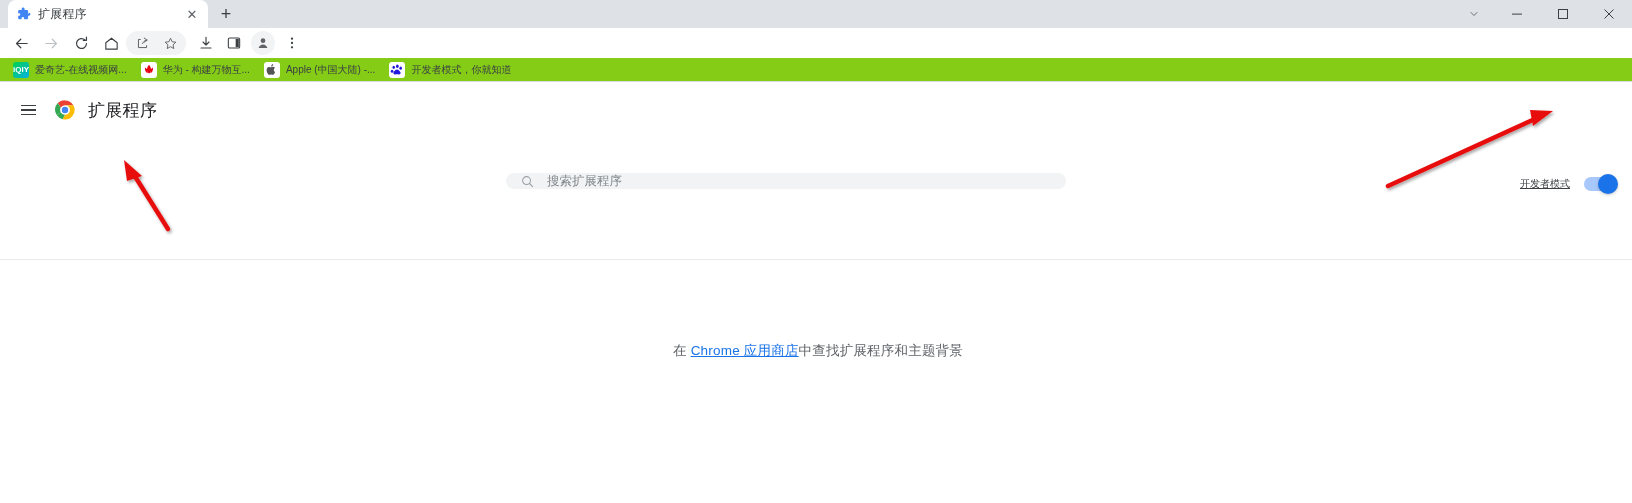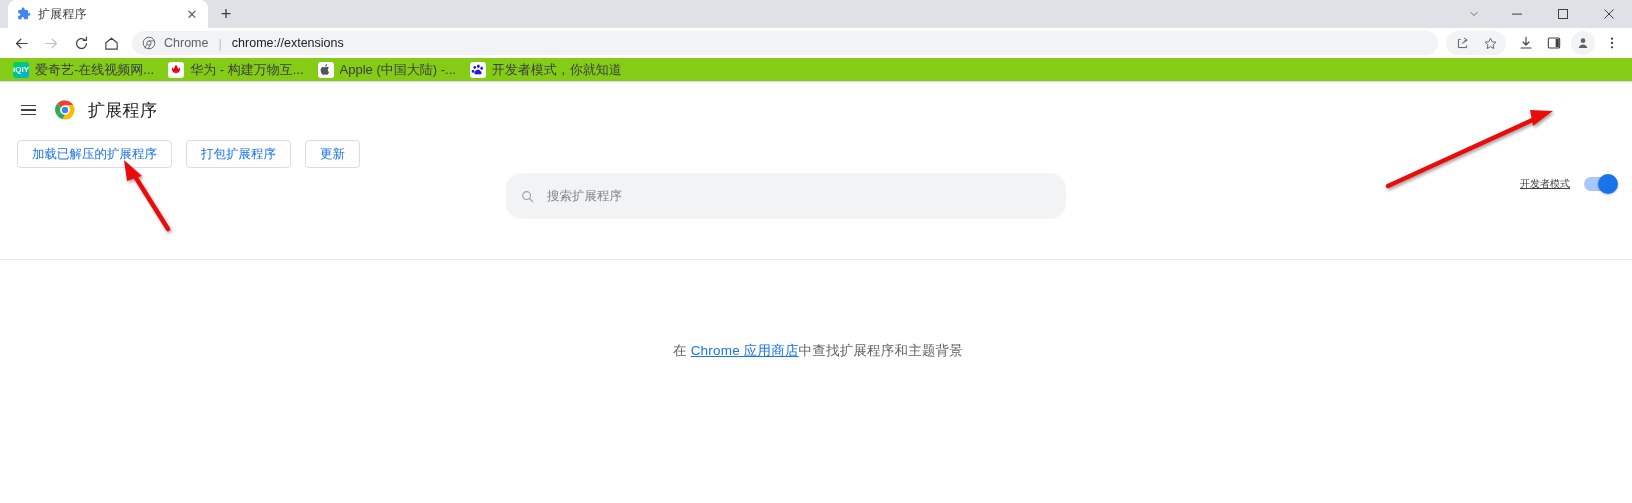--- a/index.html
+++ b/index.html
@@ -155,21 +155,21 @@
   }
   .bm-ico {
     width: 16px; height: 16px;
     flex: 0 0 16px;
     border-radius: 3px;
     display: flex; align-items: center; justify-content: center;
     font-size: 8px; color: #fff; font-weight: bold;
     overflow: hidden;
   }
   .bm-label {
-    font-size: 13px;
+    font-size: 10px;
     color: #3c4043;
     white-space: nowrap;
     overflow: hidden;
     text-overflow: ellipsis;
   }
 
   
   .page {
     position: relative;
     height: calc(503px - 28px - 30px - 25px);
@@ -197,21 +197,21 @@
     color: #202124;
     margin-left: 12px;
     letter-spacing: .3px;
     white-space: nowrap;
   }
   .search-wrap {
     position: absolute;
     left: 506px;
     top: 91px;
     width: 560px;
-    height: 46px;
+    height: 16px;
     background: #f1f3f4;
     border-radius: 16px;
     display: flex;
     align-items: center;
     padding: 0 14px;
     gap: 12px;
   }
   .search-ph {
     font-size: 12.5px;
     color: #80868b;
@@ -348,32 +348,20 @@
       <path d="M19 12a7 7 0 1 1-2.2-5.1" fill="none" stroke="#3c4043" stroke-width="1.7" stroke-linecap="round"></path>
       <path d="M19 3v4.5h-4.5" fill="none" stroke="#3c4043" stroke-width="1.7" stroke-linecap="round" stroke-linejoin="round"></path>
     </svg>
   </div>
   <div class="tb-btn nav">
     <svg width="17" height="17" viewBox="0 0 24 24" aria-hidden="true">
       <path d="M4 11l8-6.5 8 6.5v9h-16z" fill="none" stroke="#3c4043" stroke-width="1.6" stroke-linejoin="round"></path>
     </svg>
   </div>
 
-  <div class="omnibox">
-    <span class="omni-icon">
-      <svg width="14" height="14" viewBox="0 0 24 24" aria-hidden="true">
-        <circle cx="12" cy="12" r="10" fill="none" stroke="#5f6368" stroke-width="1.6"></circle>
-        <circle cx="12" cy="12" r="3.6" fill="none" stroke="#5f6368" stroke-width="1.6"></circle>
-        <path d="M12 8.4h9.4M8.9 13.8L4.2 21.2M15.1 13.8L10.4 21.9" stroke="#5f6368" stroke-width="1.4" fill="none"></path>
-      </svg>
-    </span>
-    <span class="omni-chip">Chrome</span>
-    <span class="omni-sep">|</span>
-    <span class="omni-url">chrome://extensions</span>
-  </div>
 
   <div class="tb-right">
     <div class="tb-pill">
       <div class="tb-btn">
         <svg width="15" height="15" viewBox="0 0 24 24" aria-hidden="true">
           <path d="M8.5 5.5H5.5v13h13v-3" fill="none" stroke="#5f6368" stroke-width="1.6" stroke-linecap="round"></path>
           <path d="M12 12c2-4 4.6-5.2 7-5.4M14.8 3.4L19.5 6.6l-4.7 3.2" fill="none" stroke="#5f6368" stroke-width="1.6" stroke-linecap="round" stroke-linejoin="round"></path>
         </svg>
       </div>
       <div class="tb-btn">
@@ -491,25 +479,20 @@
     <span class="search-ph">搜索扩展程序</span>
   </div>
 
   <div class="devmode">
     <span class="devmode-label">开发者模式</span>
     <span class="toggle">
       <span class="knob"></span>
     </span>
   </div>
 
-  <div class="actions">
-    <button class="act-btn">加载已解压的扩展程序</button>
-    <button class="act-btn">打包扩展程序</button>
-    <button class="act-btn">更新</button>
-  </div>
 
   <div class="divider"></div>
 
   <div class="empty-state">
     <span>在 </span><a href="#">Chrome 应用商店</a><span>中查找扩展程序和主题背景</span>
   </div>
 </div>
 
 <svg class="arrow-layer" viewBox="0 0 1632 503">
   <defs>

